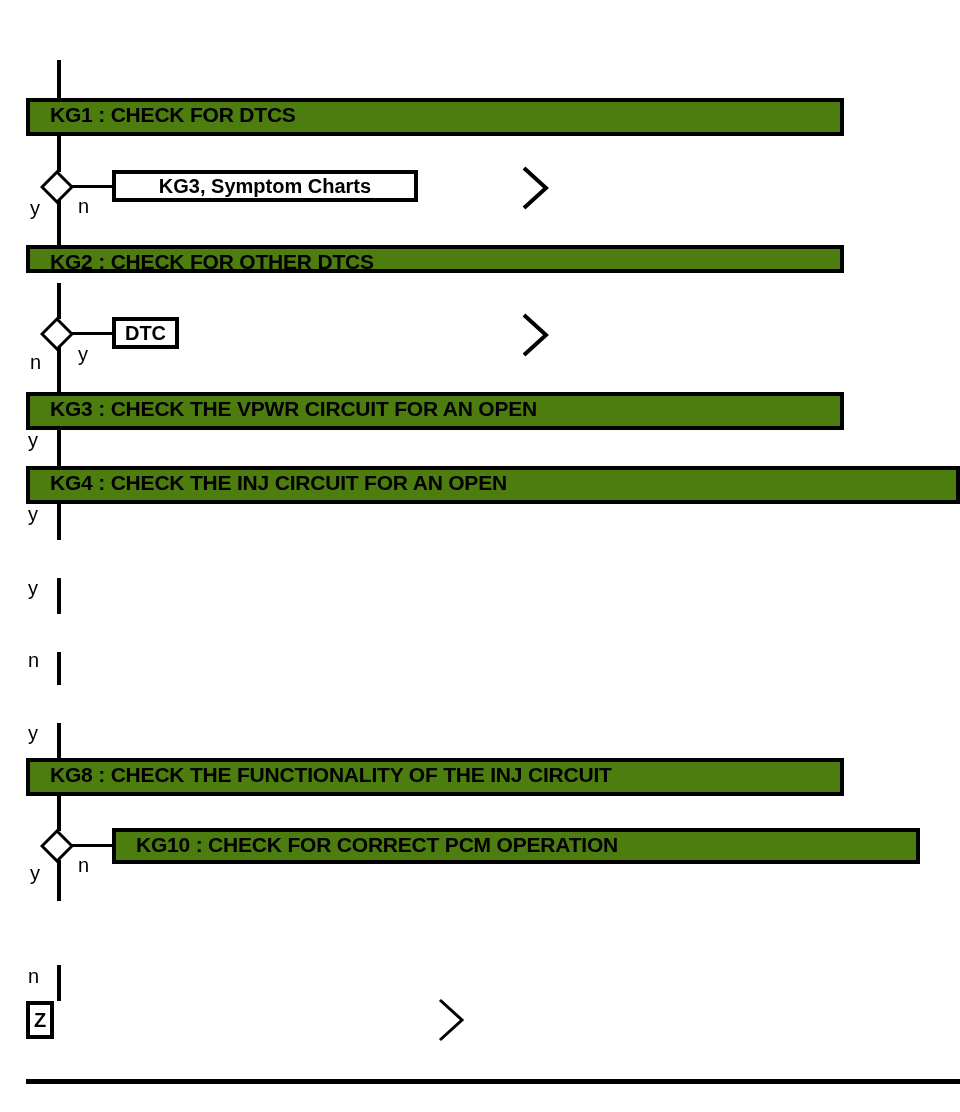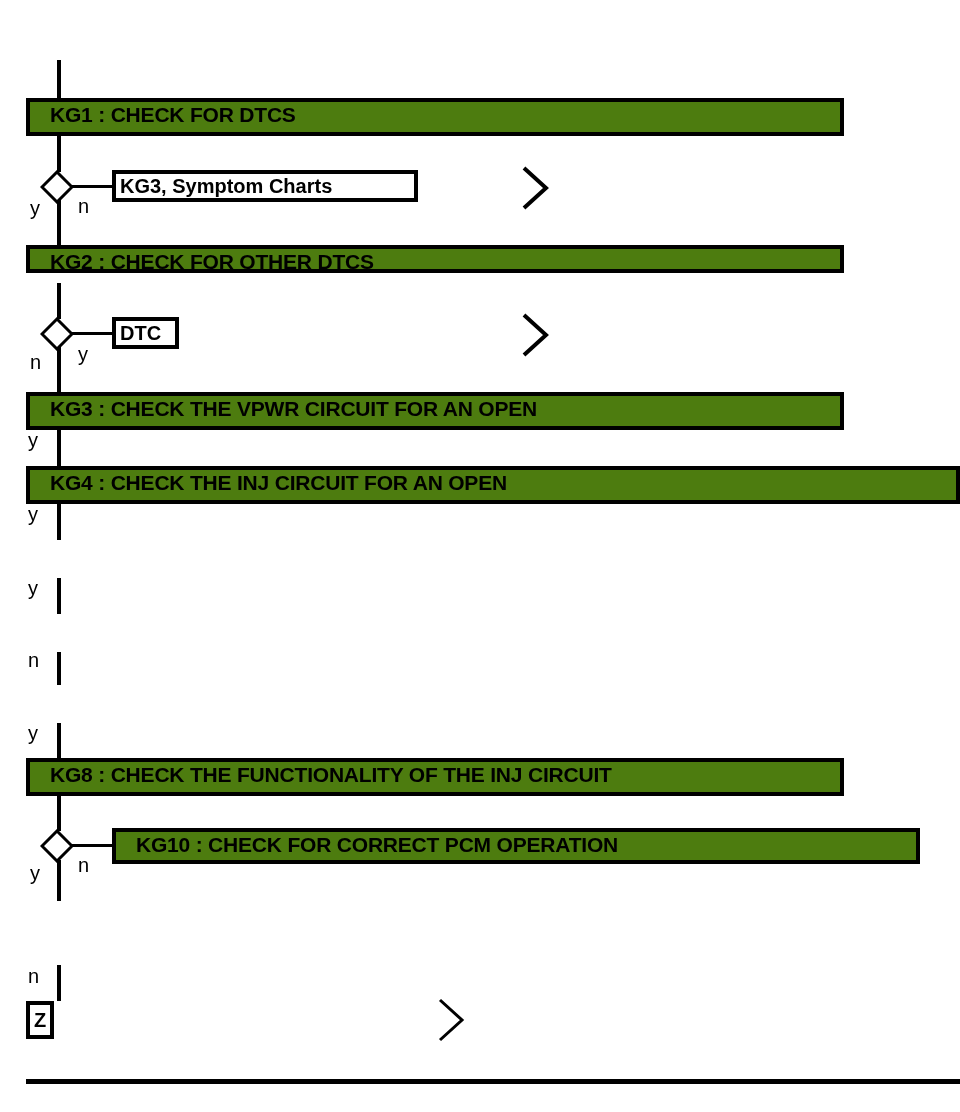--- a/index.html
+++ b/index.html
@@ -56,21 +56,21 @@
     line-height: 24px;
   }
 
   
   .ref-box {
     position: absolute;
     background: #ffffff;
     border: 4px solid #000000;
     display: flex;
     align-items: center;
-    justify-content: flex-start;
+    justify-content: center;
     padding: 0 4px;
     font-weight: bold;
     color: #000000;
   }
   .ref-box .ref-text {
     font-size: 20px;
     line-height: 22px;
     white-space: nowrap;
   }
   .ref-box.terminator .ref-text {

